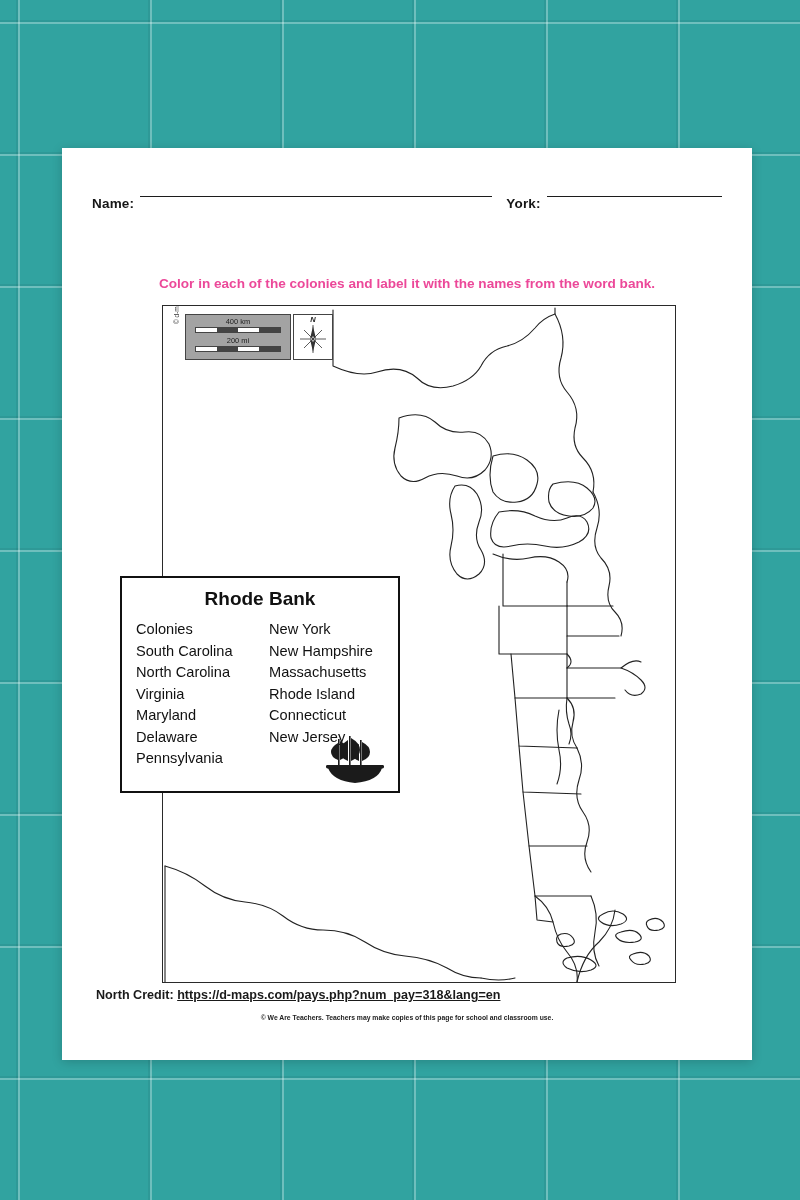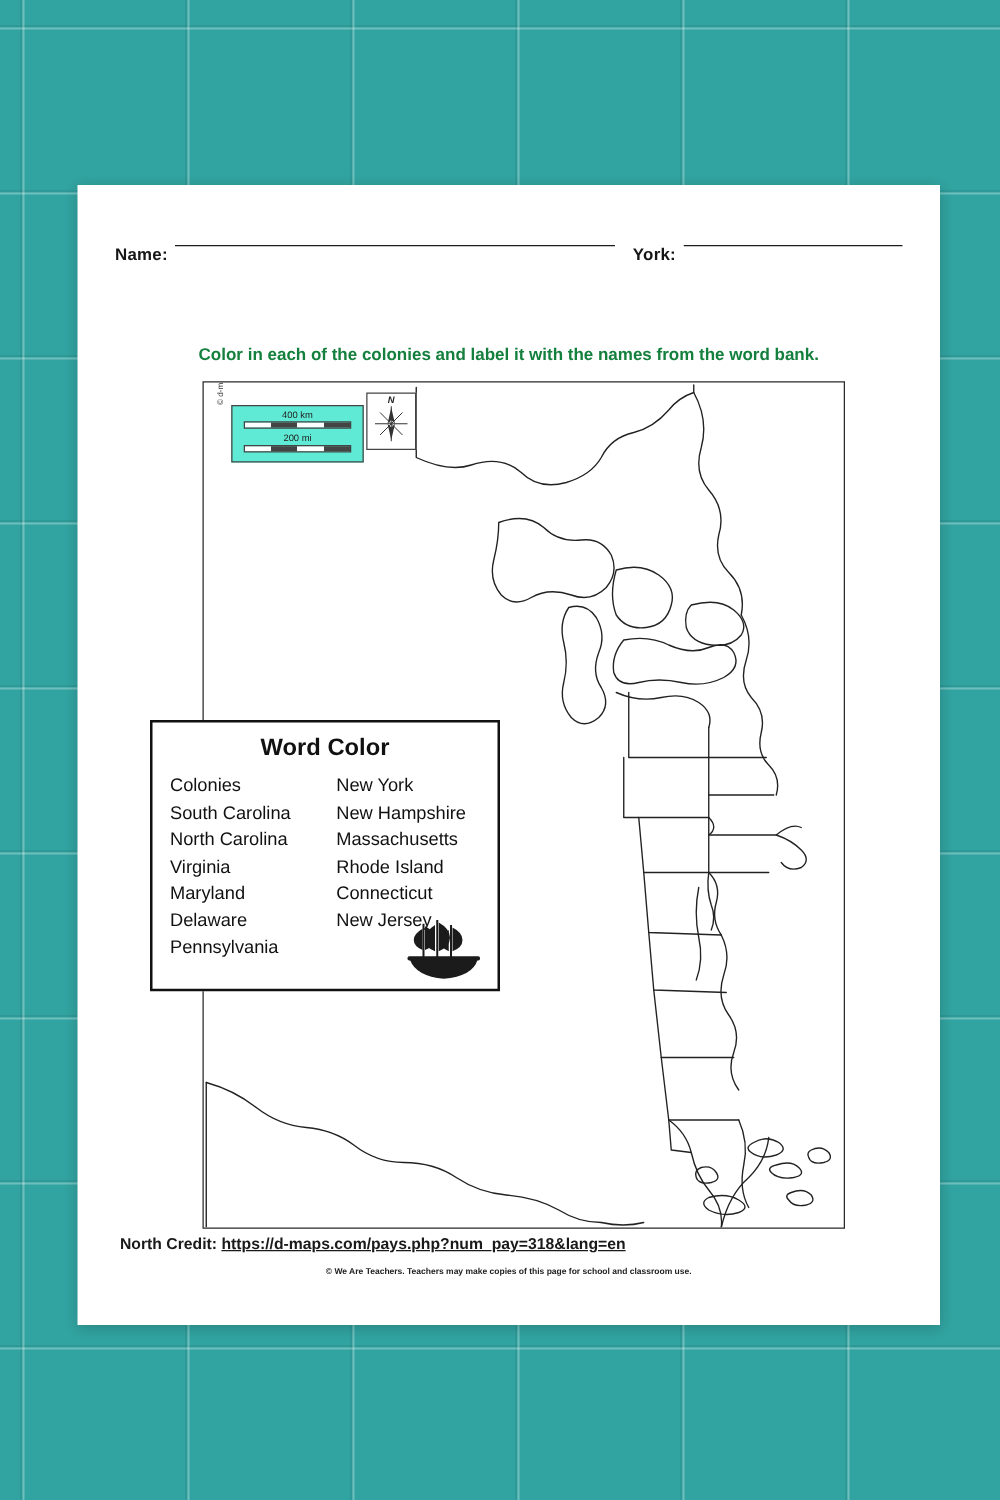--- a/index.html
+++ b/index.html
@@ -72,21 +72,21 @@
     color: #111;
     letter-spacing: -0.2px;
   }
   .subtitle {
     position: absolute;
     left: 0; right: 0;
     top: 128px;
     text-align: center;
     font-size: 13.6px;
     font-weight: 600;
-    color: #15803d;
+    color: #ec4899;
   }
 
   
   #mapframe {
     position: absolute;
     left: 100px;
     top: 157px;
     width: 512px;
     height: 676px;
     border: 1.4px solid #2a2a2a;
@@ -108,25 +108,24 @@
   }
 
   
   .scalebox {
     position: absolute;
     left: 22px;
     top: 8px;
     width: 104px;
     height: 44px;
     border: 0.9px solid #444;
-    background: #5eead4;
+    background: #a3a3a3;
     font-size: 7.5px;
     color: #222;
     text-align: center;
-    margin-top: 10px;
   }
   .scalebox .lbl { margin-top: 2px; font-size: 7.5px; }
   .scale-rule {
     width: 84px;
     height: 4px;
     margin: 1px auto 3px auto;
     border: 0.8px solid #444;
     background: linear-gradient(to right,#fff 0 25%,#444 25% 50%,#fff 50% 75%,#444 75% 100%);
   }
   .compassbox {
@@ -299,21 +298,21 @@
           <line x1="8" y1="6" x2="26" y2="24"></line>
           <line x1="26" y1="6" x2="8" y2="24"></line>
         </g>
         <polygon points="17,2 20,15 17,12 14,15" fill="#333"></polygon>
         <polygon points="17,28 20,15 17,18 14,15" fill="#333"></polygon>
       </svg>
     </div>
   </div>
 
   <div id="wordbank">
-    <div class="wb-title">Word Color</div>
+    <div class="wb-title">Rhode Bank</div>
     <div class="wb-cols">
       <div class="wb-col">
         <div class="wb-item">Colonies</div>
         <div class="wb-item">South Carolina</div>
         <div class="wb-item">North Carolina</div>
         <div class="wb-item">Virginia</div>
         <div class="wb-item">Maryland</div>
         <div class="wb-item">Delaware</div>
         <div class="wb-item">Pennsylvania</div>
       </div>

